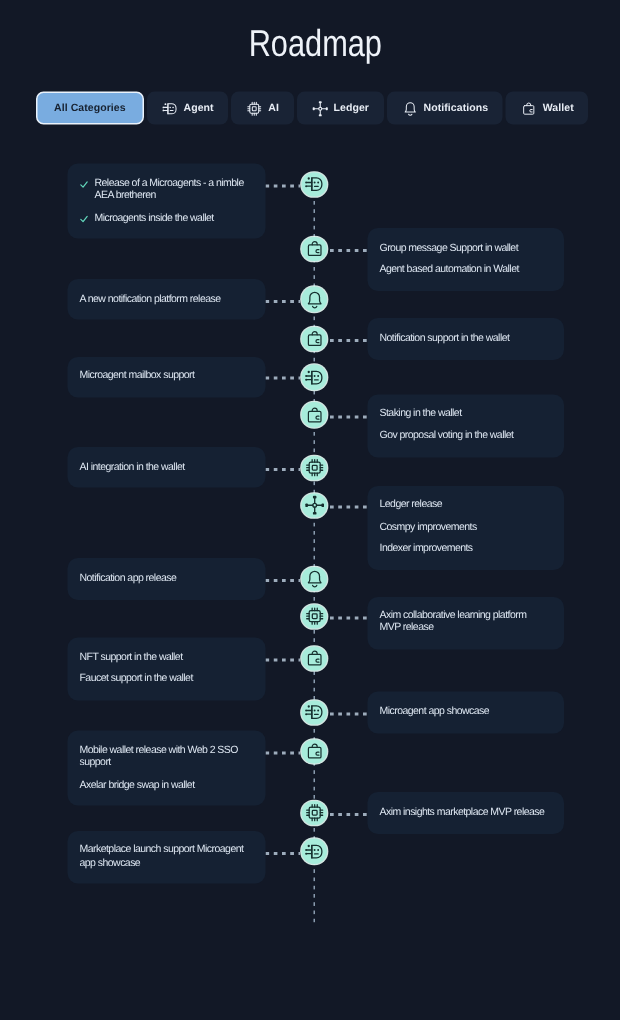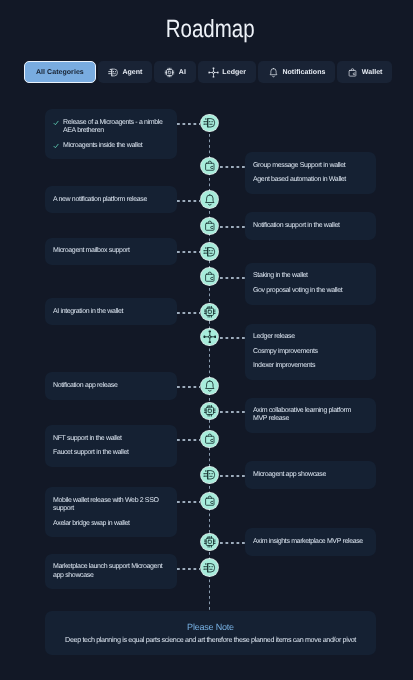--- a/index.html
+++ b/index.html
@@ -396,17 +396,13 @@
             <circle cx="2" cy="10" r="1.25" fill="currentColor" stroke="none"></circle>
             <circle cx="2" cy="14.4" r="1.25" fill="currentColor" stroke="none"></circle>
             <circle cx="11.9" cy="10.1" r="1.15" fill="currentColor" stroke="none"></circle>
             <circle cx="16.1" cy="10.1" r="1.15" fill="currentColor" stroke="none"></circle>
             <path d="M11.9 14.6h4.2"></path>
           </svg>
         </span>
       </div>
       <div class="conn" style="top: 568px; left: 177px; width: 23px;"></div>
     </div>
-  <div class="note">
-    <div class="nt">Please Note</div>
-    <div class="nb">Deep tech planning is equal parts science and art therefore these planned items can move and/or pivot</div>
-  </div>
 </div>
 
 </body></html>

